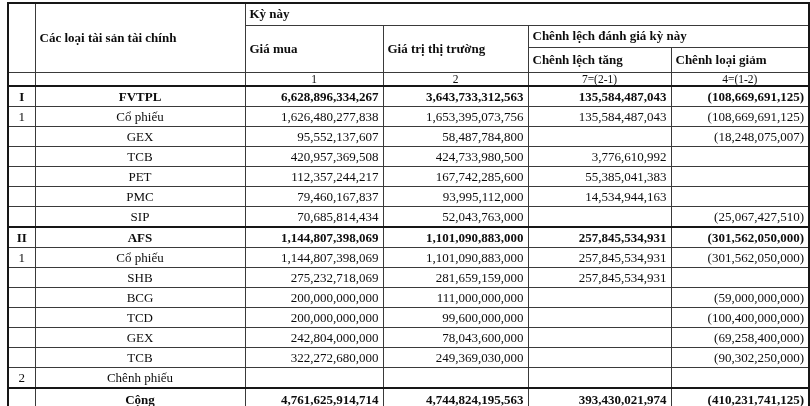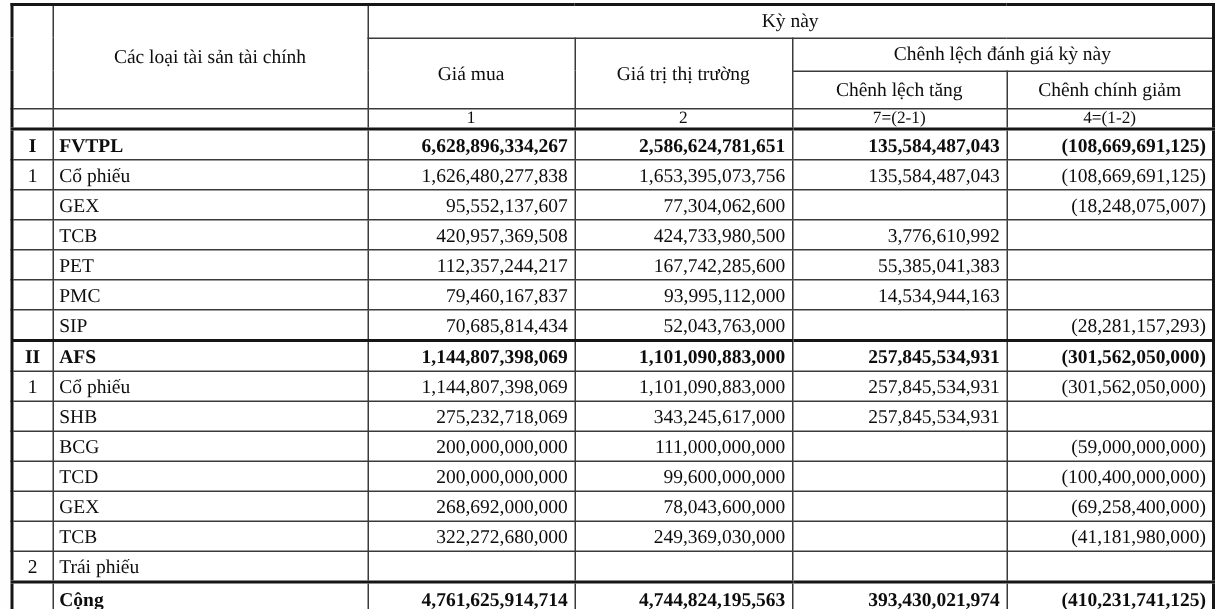--- a/index.html
+++ b/index.html
@@ -27,40 +27,40 @@
     border: 2px solid #161616;
   }
   table.fin th, table.fin td {
     border: 1px solid #3a3a3a;
     padding: 0 4px;
     overflow: hidden;
     white-space: nowrap;
   }
   
   thead th {
-    font-weight: normal;
+    font-weight: bold;
     font-size: 13px;
-    text-align: center;
+    text-align: left;
     vertical-align: middle;
   }
   tr.h1 { height: 22px; }
   tr.h2 { height: 22px; }
   tr.h3 { height: 25px; }
   tr.colnums { height: 14px; }
   tr.colnums td {
     font-size: 11.5px;
     font-weight: normal;
     text-align: center;
     border-bottom: 2px solid #161616;
     padding: 0;
   }
   
   tbody td { height: 19px; font-size: 13px; }
   td.no   { text-align: center; padding: 0 2px; }
-  td.name { text-align: left; padding-left: 5px; }
+  td.name { text-align: center; padding-left: 5px; }
   td.num  { text-align: right; padding-right: 4px; }
   tr.section td { font-weight: bold; border-top: 2px solid #161616; }
   tr.row-total td { height: 21px; }
 </style>
 </head>
 <body>
 
 <div class="page">
   <table class="fin">
     <colgroup>
@@ -77,53 +77,53 @@
         <th rowspan="3">Các loại tài sản tài chính</th>
         <th colspan="4">Kỳ này</th>
       </tr>
       <tr class="h2">
         <th rowspan="2">Giá mua</th>
         <th rowspan="2">Giá trị thị trường</th>
         <th colspan="2">Chênh lệch đánh giá kỳ này</th>
       </tr>
       <tr class="h3">
         <th>Chênh lệch tăng</th>
-        <th>Chênh chính giảm</th>
+        <th>Chênh loại giảm</th>
       </tr>
       <tr class="colnums">
         <td></td>
         <td></td>
         <td>1</td>
         <td>2</td>
         <td>7=(2-1)</td>
         <td>4=(1-2)</td>
       </tr>
     </thead>
     <tbody>
         <tr class="section">
     <td class="no">I</td>
     <td class="name">FVTPL</td>
     <td class="num">6,628,896,334,267</td>
-    <td class="num">2,586,624,781,651</td>
+    <td class="num">3,643,733,312,563</td>
     <td class="num">135,584,487,043</td>
     <td class="num">(108,669,691,125)</td>
   </tr>
         <tr>
     <td class="no">1</td>
     <td class="name">Cổ phiếu</td>
     <td class="num">1,626,480,277,838</td>
     <td class="num">1,653,395,073,756</td>
     <td class="num">135,584,487,043</td>
     <td class="num">(108,669,691,125)</td>
   </tr>
         <tr>
     <td class="no"></td>
     <td class="name">GEX</td>
     <td class="num">95,552,137,607</td>
-    <td class="num">77,304,062,600</td>
+    <td class="num">58,487,784,800</td>
     <td class="num"></td>
     <td class="num">(18,248,075,007)</td>
   </tr>
         <tr>
     <td class="no"></td>
     <td class="name">TCB</td>
     <td class="num">420,957,369,508</td>
     <td class="num">424,733,980,500</td>
     <td class="num">3,776,610,992</td>
     <td class="num"></td>
@@ -143,21 +143,21 @@
     <td class="num">93,995,112,000</td>
     <td class="num">14,534,944,163</td>
     <td class="num"></td>
   </tr>
         <tr>
     <td class="no"></td>
     <td class="name">SIP</td>
     <td class="num">70,685,814,434</td>
     <td class="num">52,043,763,000</td>
     <td class="num"></td>
-    <td class="num">(28,281,157,293)</td>
+    <td class="num">(25,067,427,510)</td>
   </tr>
         <tr class="section">
     <td class="no">II</td>
     <td class="name">AFS</td>
     <td class="num">1,144,807,398,069</td>
     <td class="num">1,101,090,883,000</td>
     <td class="num">257,845,534,931</td>
     <td class="num">(301,562,050,000)</td>
   </tr>
         <tr>
@@ -165,21 +165,21 @@
     <td class="name">Cổ phiếu</td>
     <td class="num">1,144,807,398,069</td>
     <td class="num">1,101,090,883,000</td>
     <td class="num">257,845,534,931</td>
     <td class="num">(301,562,050,000)</td>
   </tr>
         <tr>
     <td class="no"></td>
     <td class="name">SHB</td>
     <td class="num">275,232,718,069</td>
-    <td class="num">343,245,617,000</td>
+    <td class="num">281,659,159,000</td>
     <td class="num">257,845,534,931</td>
     <td class="num"></td>
   </tr>
         <tr>
     <td class="no"></td>
     <td class="name">BCG</td>
     <td class="num">200,000,000,000</td>
     <td class="num">111,000,000,000</td>
     <td class="num"></td>
     <td class="num">(59,000,000,000)</td>
@@ -188,36 +188,36 @@
     <td class="no"></td>
     <td class="name">TCD</td>
     <td class="num">200,000,000,000</td>
     <td class="num">99,600,000,000</td>
     <td class="num"></td>
     <td class="num">(100,400,000,000)</td>
   </tr>
         <tr>
     <td class="no"></td>
     <td class="name">GEX</td>
-    <td class="num">268,692,000,000</td>
+    <td class="num">242,804,000,000</td>
     <td class="num">78,043,600,000</td>
     <td class="num"></td>
     <td class="num">(69,258,400,000)</td>
   </tr>
         <tr>
     <td class="no"></td>
     <td class="name">TCB</td>
     <td class="num">322,272,680,000</td>
     <td class="num">249,369,030,000</td>
     <td class="num"></td>
-    <td class="num">(41,181,980,000)</td>
+    <td class="num">(90,302,250,000)</td>
   </tr>
         <tr>
     <td class="no">2</td>
-    <td class="name">Trái phiếu</td>
+    <td class="name">Chênh phiếu</td>
     <td class="num"></td>
     <td class="num"></td>
     <td class="num"></td>
     <td class="num"></td>
   </tr>
         <tr class="section row-total">
     <td class="no"></td>
     <td class="name">Cộng</td>
     <td class="num">4,761,625,914,714</td>
     <td class="num">4,744,824,195,563</td>

